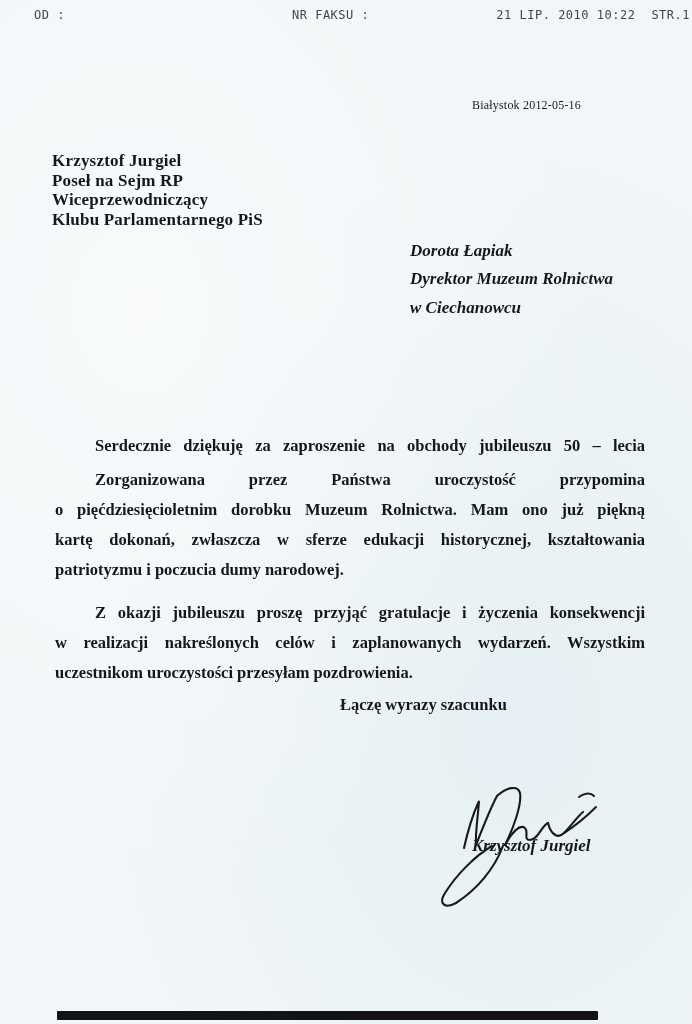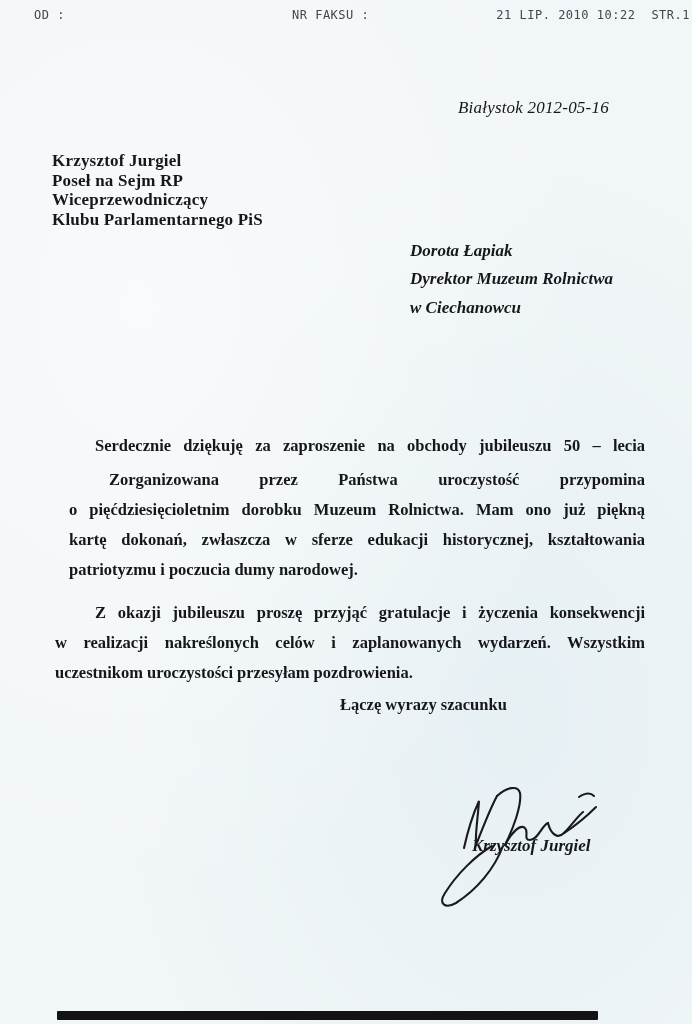--- a/index.html
+++ b/index.html
@@ -24,22 +24,22 @@
     position: absolute; top: 8px; left: 0; right: 0; height: 18px;
     font-family: "DejaVu Sans Mono", monospace;
     font-size: 12px; letter-spacing: 0.5px; color: #45454a;
   }
   .fax-from   { position: absolute; left: 34px;  top: 0; }
   .fax-number { position: absolute; left: 292px; top: 0; }
   .fax-right  { position: absolute; right: 2px;  top: 0; display: flex; gap: 16px; }
 
   
   .dateline {
-    position: absolute; top: 98px; left: 458px;
-    font-size: 17px; letter-spacing: 0.2px; font-style: italic;
+    position: absolute; top: 98px; left: 472px;
+    font-size: 12px; letter-spacing: 0.2px;
   }
 
   
   .sender {
     position: absolute; top: 151px; left: 52px;
     font-weight: bold; font-size: 17px; line-height: 19.5px;
     letter-spacing: 0.2px;
   }
 
   
@@ -53,21 +53,21 @@
   .body-text {
     position: absolute; top: 430px; left: 55px; width: 590px;
     font-weight: bold; 
     font-size: 16.5px; color: #17171b;
   }
   .bl  { line-height: 30px; white-space: normal; }
   .p1 .bl { line-height: 32px; }
   .jfy { text-align: justify; text-align-last: justify; }
   .ind { text-indent: 40px; }
   .para { margin: 0; }
-  .p2 { margin-top: 3px; margin-left: 14px; }
+  .p2 { margin-top: 3px; }
   .p3 { margin-top: 13px; }
   .closing {
     margin-top: 2px; padding-left: 285px;
     line-height: 30px;
   }
 
   
   .signature-wrap { position: absolute; top: 782px; left: 412px; width: 230px; height: 140px; }
   .signature-name {
     position: absolute; top: 54px; left: 60px;

